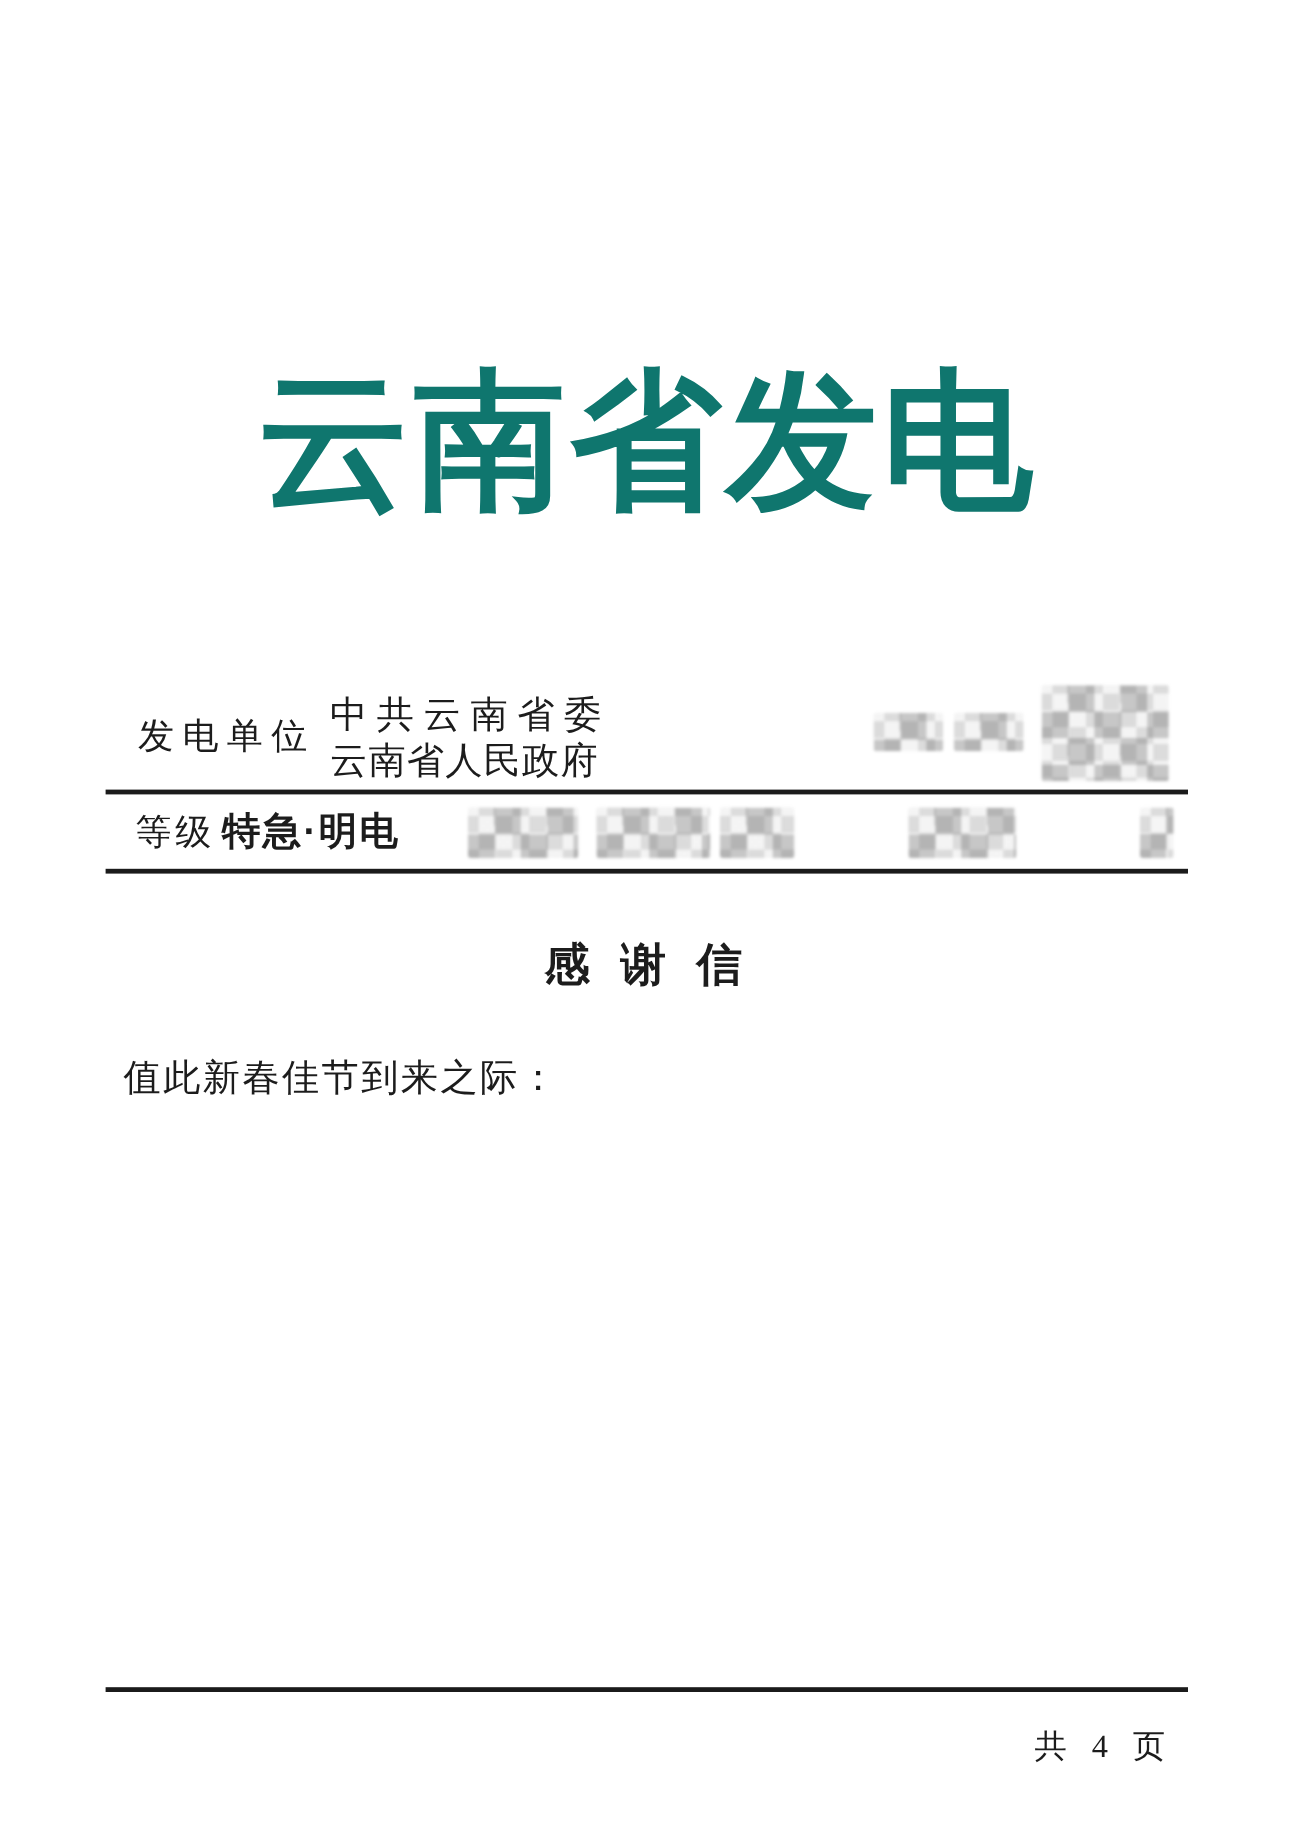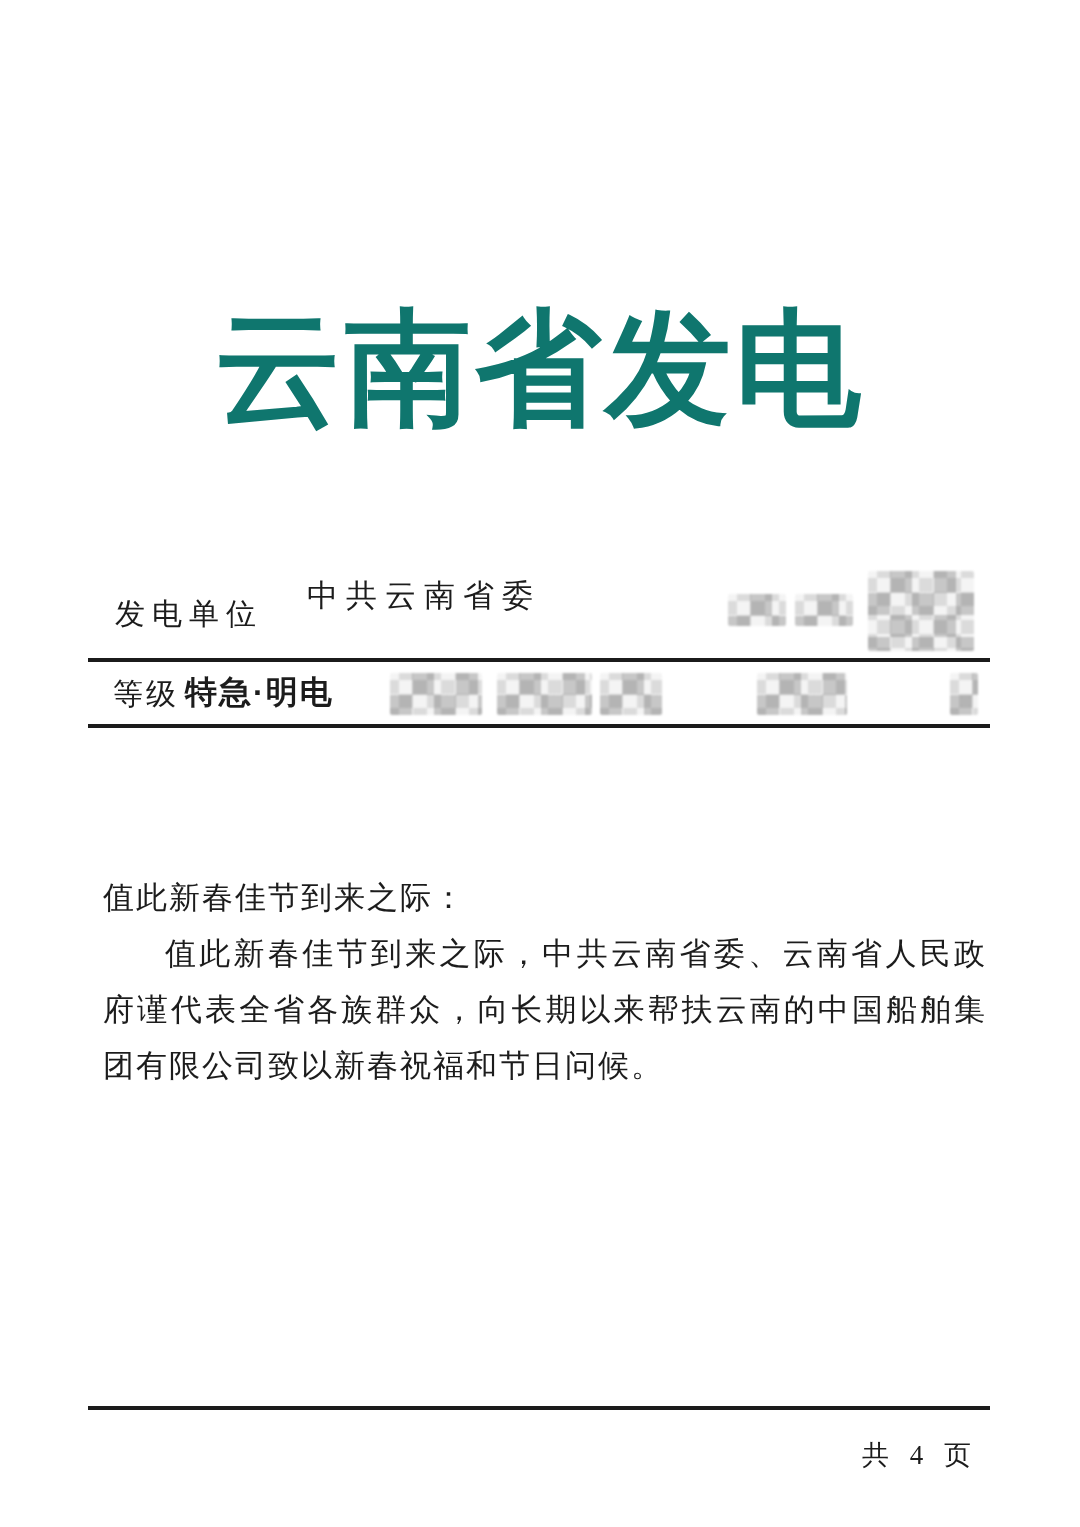--- a/index.html
+++ b/index.html
@@ -32,21 +32,21 @@
   .hdr-label{
     position:absolute;
     font-size:30px;line-height:32px;
     letter-spacing:7px;
     white-space:nowrap;
   }
   .row-unit .hdr-label{left:27px;top:34px;}
   .row-grade .hdr-label{left:25px;top:16px;letter-spacing:3px;}
   .unit-line{
     position:absolute;left:187px;
-    font-size:31px;line-height:32px;white-space:nowrap;margin-left:32px;
+    font-size:31px;line-height:32px;white-space:nowrap;
   }
   .unit-line1{top:16px;letter-spacing:8px;}
   .unit-line2{top:54px;letter-spacing:1px;}
   .grade-value{
     position:absolute;left:97px;top:12px;
     font-family:"Liberation Sans","DejaVu Sans",sans-serif;
     font-weight:bold;font-size:32px;line-height:36px;
     letter-spacing:2px;white-space:nowrap;
   }
 
@@ -106,40 +106,41 @@
 
 <div class="page">
 
   <div class="masthead" style="color: #0f766e;">云南省发电</div>
 
   <div class="hdr">
 
     <div class="hdr-row row-unit" style="border-bottom-color: rgb(27, 27, 27);">
       <span class="hdr-label">发电单位</span>
       <span class="unit-line unit-line1">中共云南省委</span>
+      <span class="unit-line unit-line2">云南省人民政府</span>
       <span class="mosaic m-u1"></span>
       <span class="mosaic m-u2"></span>
       <span class="mosaic m-u3"></span>
     </div>
 
     <div class="hdr-row row-grade" style="border-bottom-color: rgb(27, 27, 27);">
       <span class="hdr-label">等级</span>
       <span class="grade-value">特急·明电</span>
       <span class="mosaic m-g1"></span>
       <span class="mosaic m-g2"></span>
       <span class="mosaic m-g3"></span>
       <span class="mosaic m-g4"></span>
       <span class="mosaic m-g5"></span>
     </div>
 
   </div>
 
+  <div class="letter-title">感 谢 信</div>
 
   <div class="body-text">
     <p>值此新春佳节到来之际：</p>
-    <p class="indent">值此新春佳节到来之际，中共云南省委、云南省人民政府谨代表全省各族群众，向长期以来帮扶云南的中国船舶集团有限公司致以新春祝福和节日问候。</p>
   </div>
 
   <div class="footer-rule" style="background: rgb(27, 27, 27);"></div>
 
   <div class="page-count">共 4 页</div>
 
 </div>
 
 </body></html>

